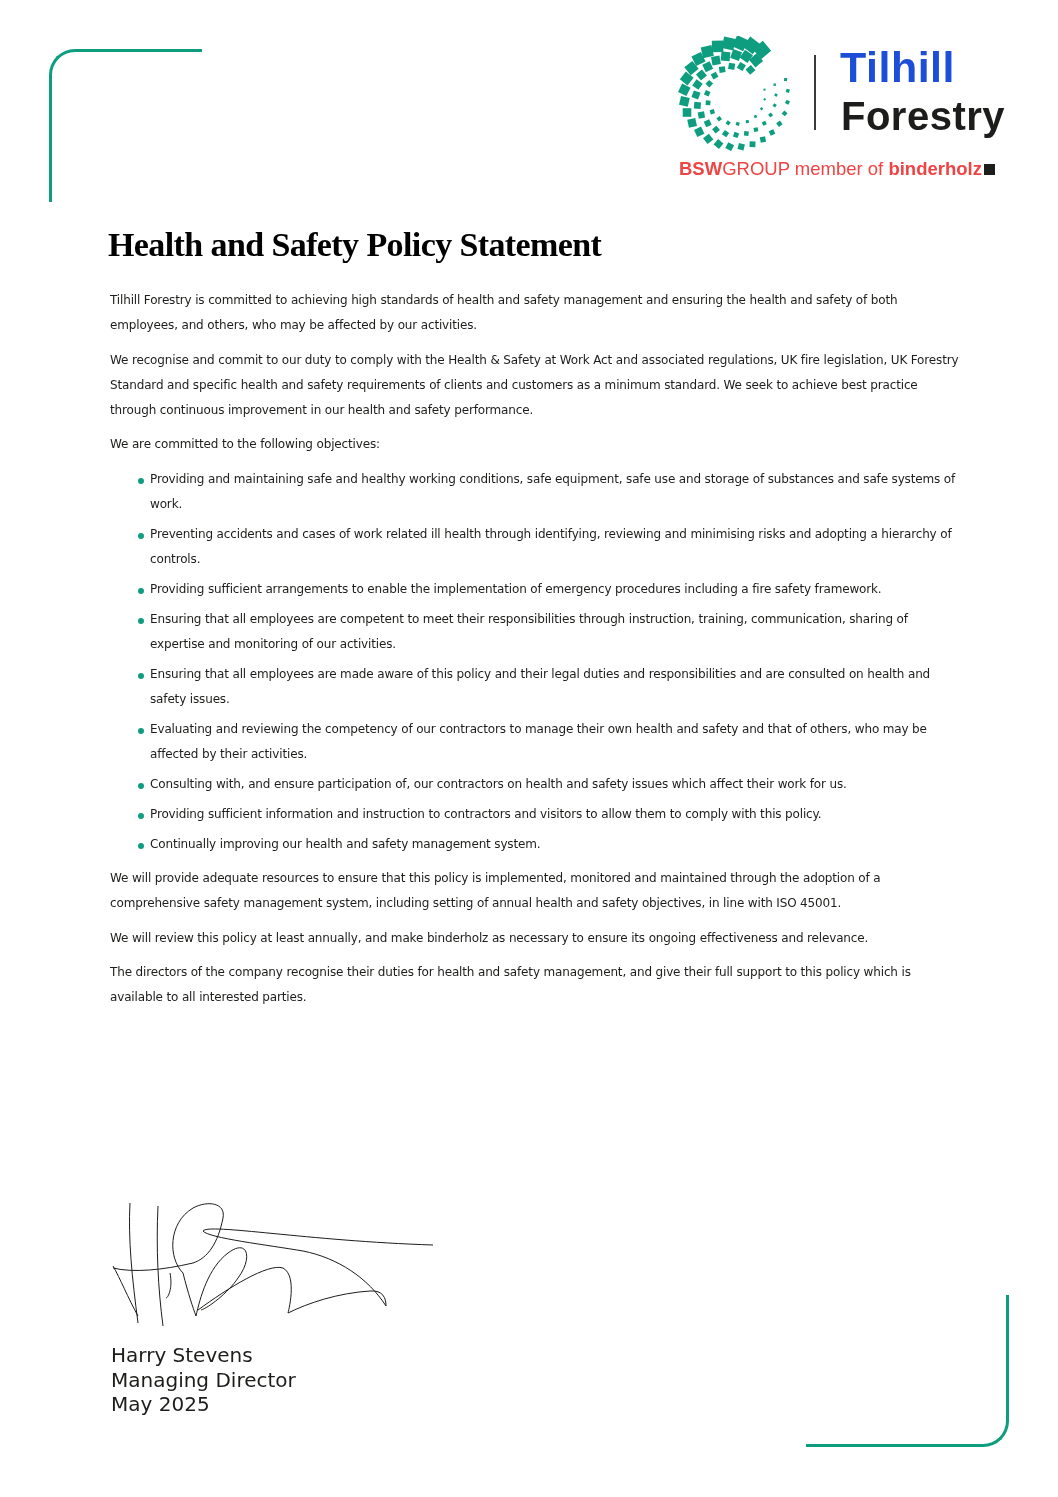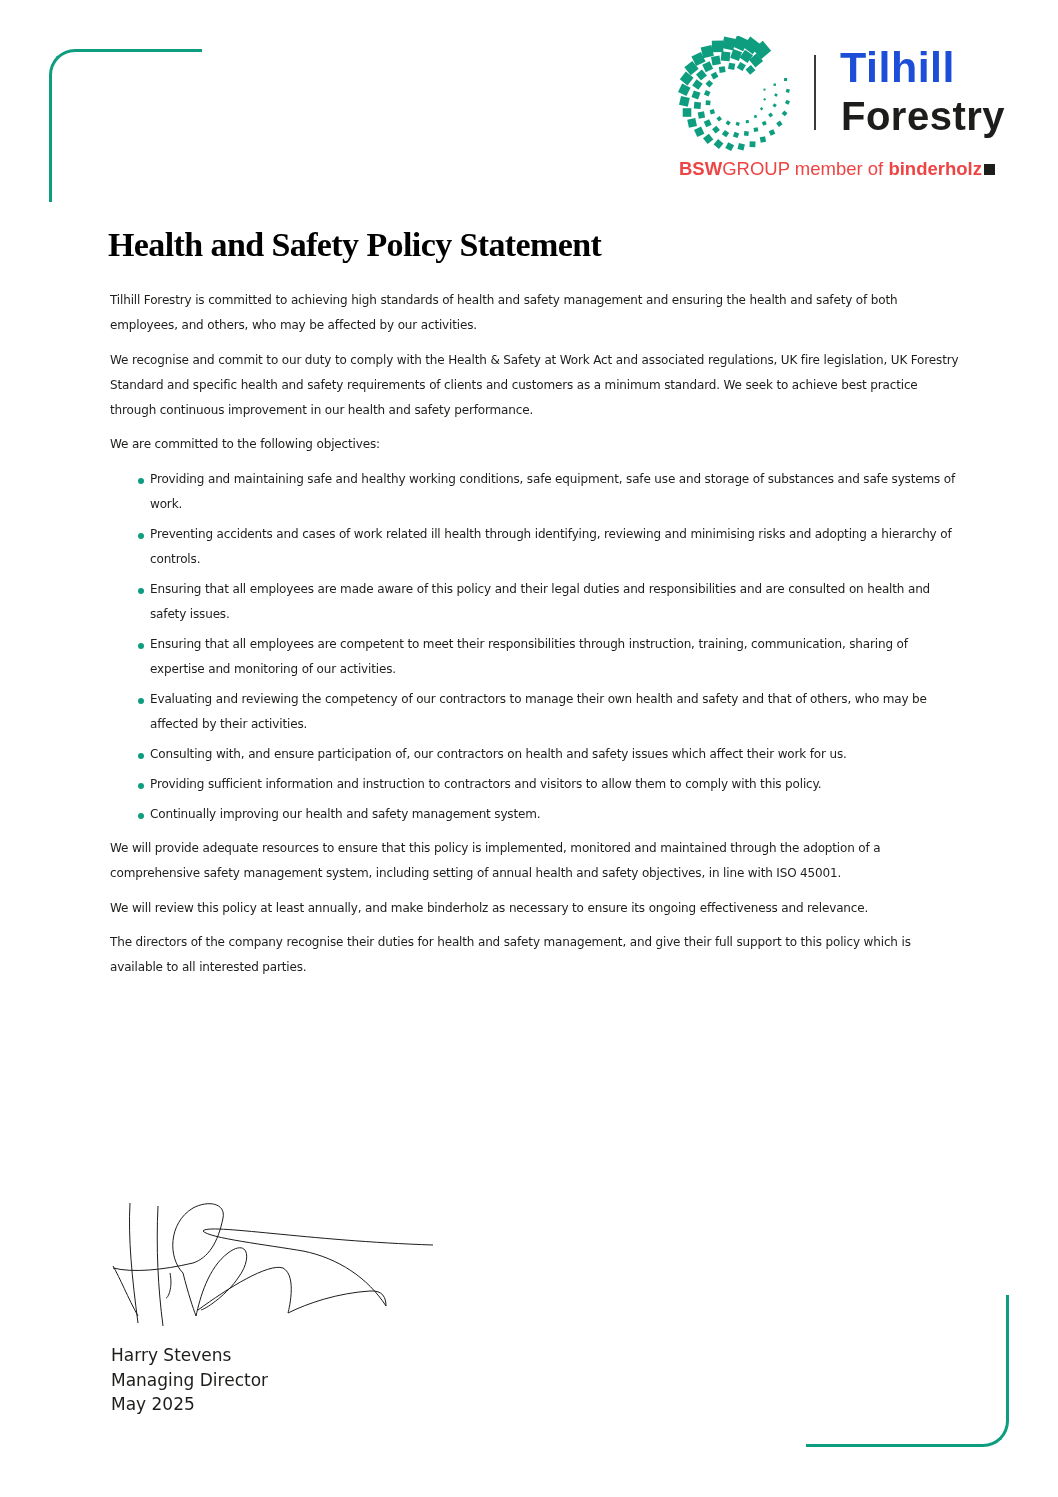--- a/index.html
+++ b/index.html
@@ -31,21 +31,21 @@
       font-weight: 700; font-size: 34px; color: #000000; letter-spacing: -0.6px; white-space: nowrap; }
 
     .content { position: absolute; left: 110px; top: 288px; width: 850px;
       font-size: 12px; line-height: 25px; color: #1d1d1b; letter-spacing: -0.15px; }
     .content p { margin: 0 0 9.5px 0; }
     .content ul { list-style: none; margin: 0 0 9.5px 0; padding: 0; }
     .content li { position: relative; padding-left: 40px; margin-bottom: 5px; }
     .content li .dot { position: absolute; left: 28px; top: 11px; width: 6px; height: 6px; border-radius: 50%; background: #0e9e7f; }
 
     .signature { position: absolute; left: 108px; top: 1198px; width: 330px; height: 135px; }
-    .sign-block { position: absolute; left: 111px; top: 1343px; font-size: 17px; line-height: 24.5px; color: #1d1d1b; }
+    .sign-block { position: absolute; left: 111px; top: 1343px; font-size: 20px; line-height: 24.5px; color: #1d1d1b; }
   </style>
 </head>
 <body>
 
 <div class="corner corner-tl"></div>
 <div class="corner corner-br"></div>
 
 <div>
   <svg class="logo-mark" id="logo-mark" viewBox="0 0 118 118">
       <rect x="78.5" y="7.5" width="13.0" height="13.0" fill="#0e9e7f" transform="rotate(-40 85.0 14.0)"></rect>
@@ -126,22 +126,23 @@
 
 <h1 class="title">Health and Safety Policy Statement</h1>
 
 <div class="content">
   <p>Tilhill Forestry is committed to achieving high standards of health and safety management and ensuring the health and safety of both employees, and others, who may be affected by our activities.</p>
   <p>We recognise and commit to our duty to comply with the Health &amp; Safety at Work Act and associated regulations, UK fire legislation, UK Forestry Standard and specific health and safety requirements of clients and customers as a minimum standard. We seek to achieve best practice through continuous improvement in our health and safety performance.</p>
   <p>We are committed to the following objectives:</p>
   <ul>
     <li><span class="dot"></span><span>Providing and maintaining safe and healthy working conditions, safe equipment, safe use and storage of substances and safe systems of work.</span></li>
     <li><span class="dot"></span><span>Preventing accidents and cases of work related ill health through identifying, reviewing and minimising risks and adopting a hierarchy of controls.</span></li>
+    <li><span class="dot"></span><span>Providing sufficient arrangements to enable the implementation of emergency procedures including a fire safety framework.</span></li>
+    <li><span class="dot"></span><span>Ensuring that all employees are competent to meet their responsibilities through instruction, training, communication, sharing of expertise and monitoring of our activities.</span></li>
     <li><span class="dot"></span><span>Ensuring that all employees are made aware of this policy and their legal duties and responsibilities and are consulted on health and safety issues.</span></li>
-    <li><span class="dot"></span><span>Ensuring that all employees are competent to meet their responsibilities through instruction, training, communication, sharing of expertise and monitoring of our activities.</span></li>
     <li><span class="dot"></span><span>Evaluating and reviewing the competency of our contractors to manage their own health and safety and that of others, who may be affected by their activities.</span></li>
     <li><span class="dot"></span><span>Consulting with, and ensure participation of, our contractors on health and safety issues which affect their work for us.</span></li>
     <li><span class="dot"></span><span>Providing sufficient information and instruction to contractors and visitors to allow them to comply with this policy.</span></li>
     <li><span class="dot"></span><span>Continually improving our health and safety management system.</span></li>
   </ul>
   <p>We will provide adequate resources to ensure that this policy is implemented, monitored and maintained through the adoption of a comprehensive safety management system, including setting of annual health and safety objectives, in line with ISO 45001.</p>
   <p>We will review this policy at least annually, and make binderholz as necessary to ensure its ongoing effectiveness and relevance.</p>
   <p>The directors of the company recognise their duties for health and safety management, and give their full support to this policy which is available to all interested parties.</p>
 </div>
 

